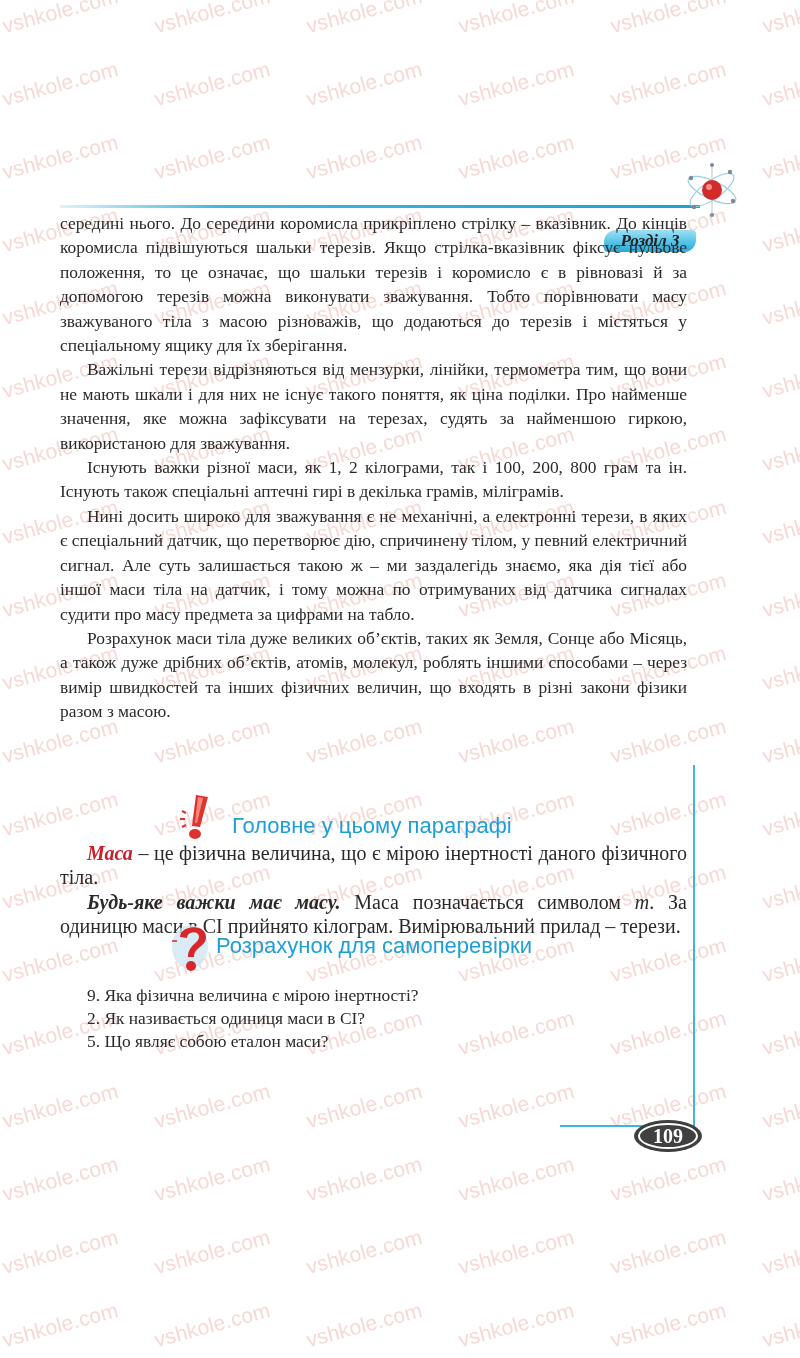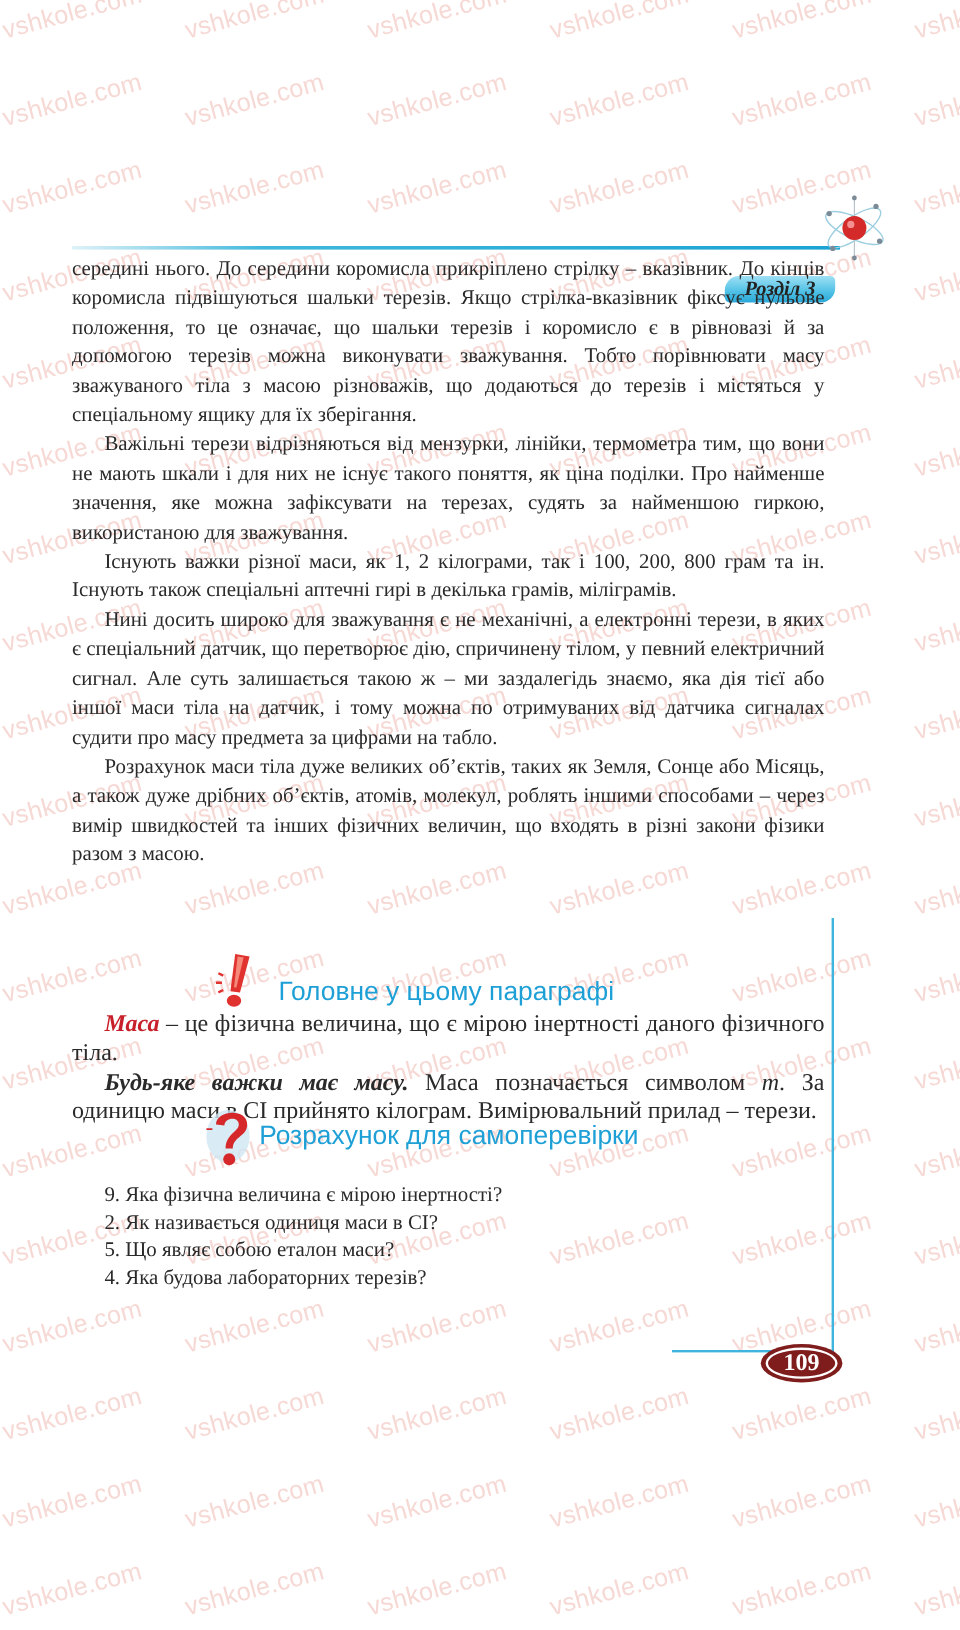--- a/index.html
+++ b/index.html
@@ -48,21 +48,21 @@
   .bi { font-style: italic; font-weight: bold; }
   .it { font-style: italic; }
   .questions {
     position: absolute; left: 87px; top: 984px; z-index: 2;
     font-size: 17.4px; line-height: 23px; margin: 0; padding: 0; list-style: none;
   }
   .side-line { position: absolute; left: 693px; top: 765px; width: 2px; height: 362px; background: #3fb4de; z-index: 1; }
   .bottom-line { position: absolute; left: 560px; top: 1125px; width: 135px; height: 2px; background: #3fb4de; z-index: 1; }
   .page-number {
     position: absolute; left: 634px; top: 1120px; width: 68px; height: 32px; z-index: 3;
-    border-radius: 50%; background: #7f1d1d;
+    border-radius: 50%; background: #404040;
     display: flex; align-items: center; justify-content: center;
   }
   .page-number .inner {
     width: 56px; height: 22px; border: 2px solid #ffffff; border-radius: 50%;
     display: flex; align-items: center; justify-content: center;
     color: #ffffff; font-family: "Liberation Serif", serif; font-weight: bold; font-size: 20px;
   }
 </style>
 </head>
 <body>
@@ -228,21 +228,20 @@
   <path d="M12 16 C12 4, 38 2, 38 16 C38 26, 26 26, 26 36 L20 36 C20 24, 31 22, 31 16 C31 9, 19 10, 19 17 Z" fill="#d6282a"></path>
   <circle cx="23" cy="45" r="5" fill="#d6282a"></circle>
   <line x1="4" y1="20" x2="9" y2="20" stroke="#d6282a" stroke-width="1.5"></line>
 </svg>
 <div class="section-heading" style="left:216px;top:933px">Розрахунок для самоперевірки</div>
 
 <ul class="questions">
   <li>9. Яка фізична величина є мірою інертності?</li>
   <li>2. Як називається одиниця маси в СІ?</li>
   <li>5. Що являє собою еталон маси?</li>
-  <li>4. Яка будова лабораторних терезів?</li>
 </ul>
 
 <div class="side-line"></div>
 <div class="bottom-line"></div>
 <div class="page-number">
   <div class="inner">
       <span>109</span>
     </div>
 </div>
 

